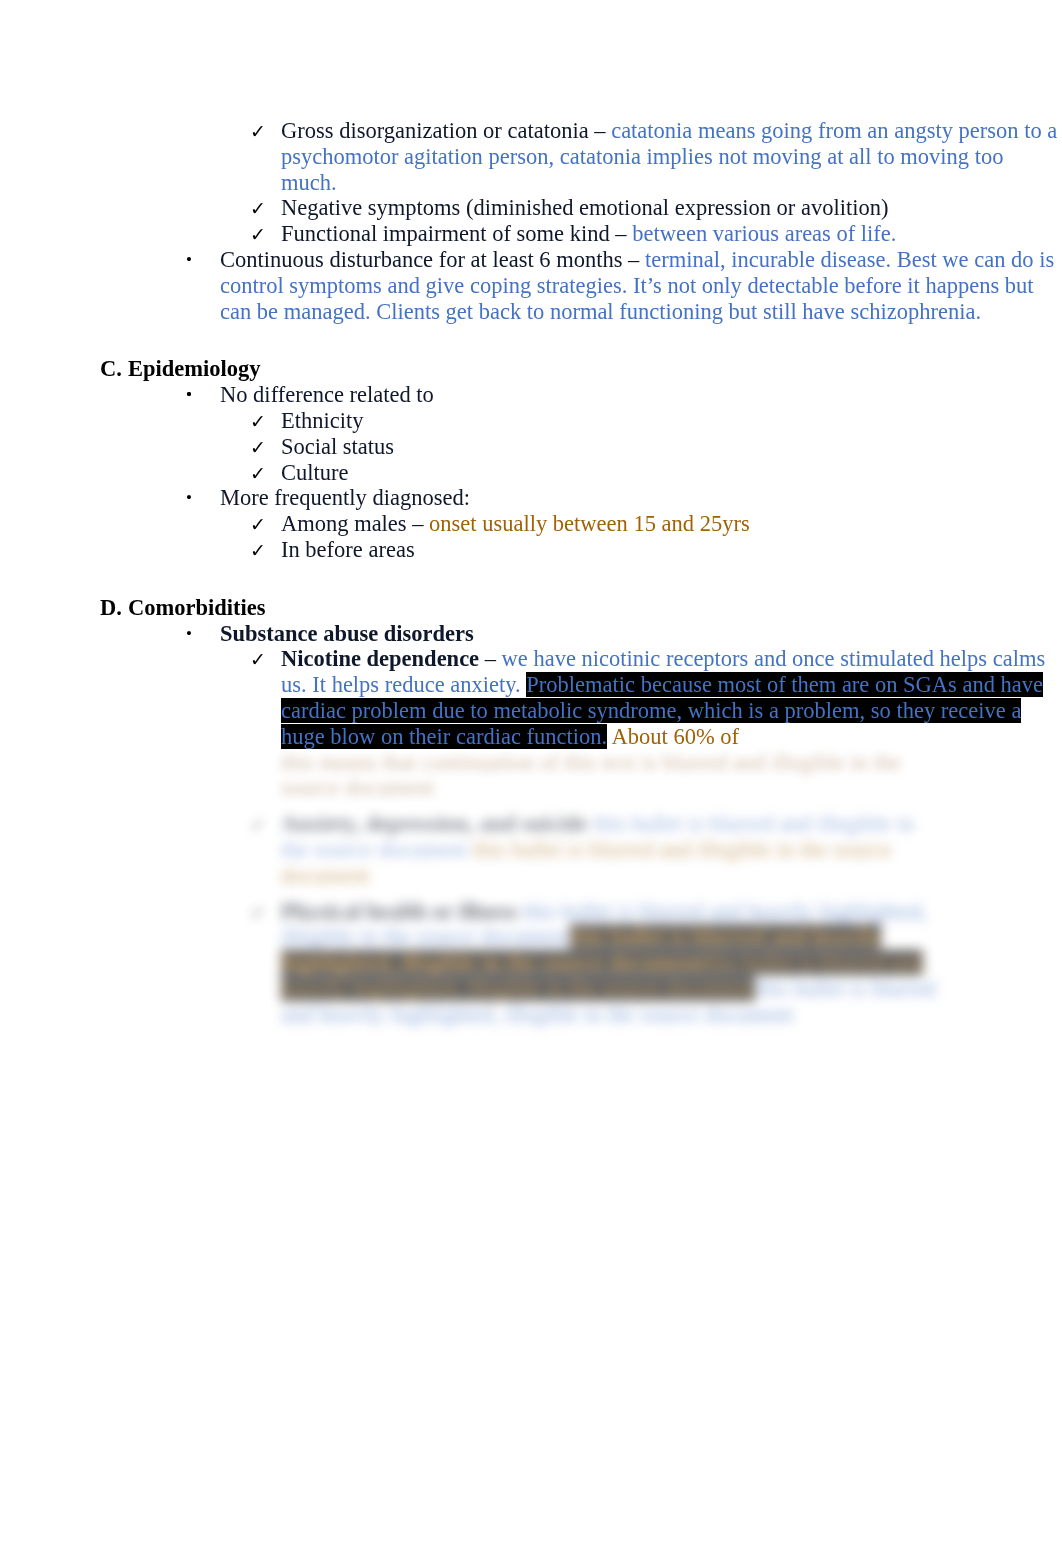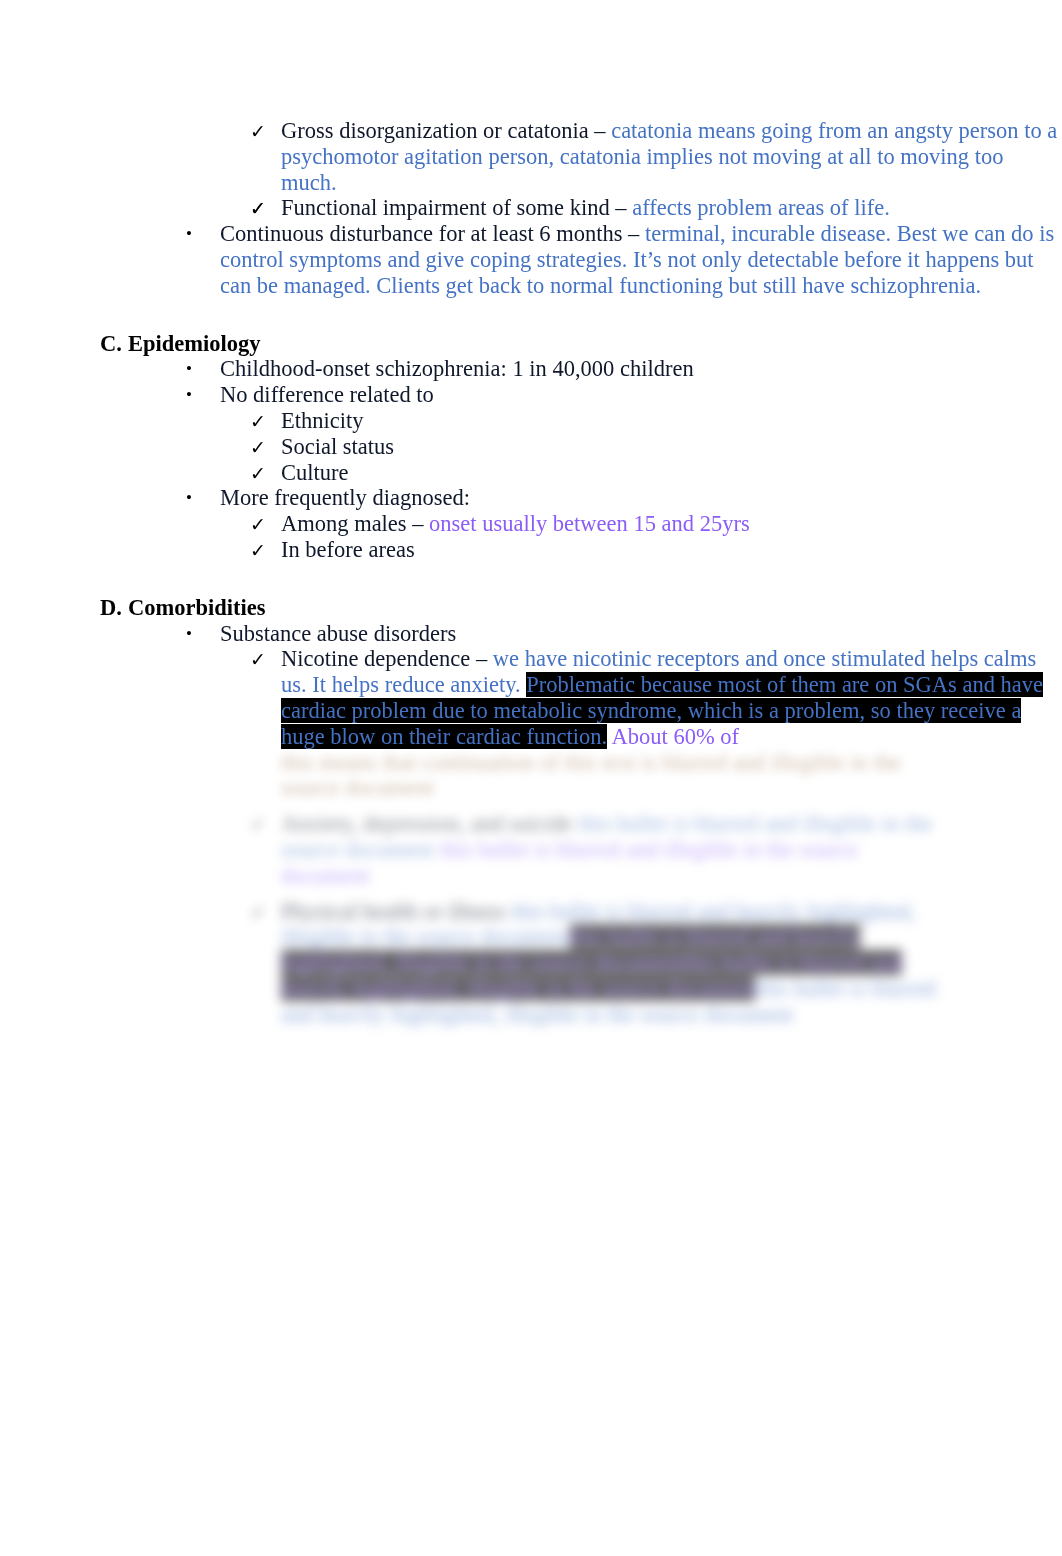--- a/index.html
+++ b/index.html
@@ -67,23 +67,23 @@
     position: relative;
   }
   .heading .hnum {
     position: absolute;
     left: -28px;
     top: 0;
   }
 
   
   .blue   { color: #4472c4; }
-  .brown  { color: #8b5cf6; }
+  .brown  { color: #a16207; }
   .black  { color: #0f172a; }
-  .bold   { font-weight: normal; }
+  .bold   { font-weight: bold; }
 
   
   .hl {
     background-color: #000000;
     box-decoration-break: clone;
     -webkit-box-decoration-break: clone;
   }
 
   
   .gap-sm { height: 10px; }
@@ -118,41 +118,41 @@
 
   <div class="topwrap">
 
     <div class="li lvl-c para">
       <span class="marker check">✓</span>
       <span class="black">Gross disorganization or catatonia – </span><span class="blue">catatonia means going from an angsty person to a psychomotor agitation person, catatonia implies not moving at all to moving too much.</span>
     </div>
 
     <div class="li lvl-c para">
       <span class="marker check">✓</span>
-    </div>
-
-    <div class="li lvl-c para">
-      <span class="marker check">✓</span>
-      <span class="black">Functional impairment of some kind – </span><span class="blue">affects problem areas of life.</span>
+      <span class="black">Negative symptoms (diminished emotional expression or avolition)</span>
+    </div>
+
+    <div class="li lvl-c para">
+      <span class="marker check">✓</span>
+      <span class="black">Functional impairment of some kind – </span><span class="blue">between various areas of life.</span>
     </div>
 
     <div class="li lvl-b para">
       <span class="marker bullet">•</span>
       <span class="black">Continuous disturbance for at least 6 months – </span><span class="blue">terminal, incurable disease. Best we can do is control symptoms and give coping strategies. It’s not only detectable before it happens but can be managed. Clients get back to normal functioning but still have schizophrenia.</span>
     </div>
 
     <div class="gap-lg"></div>
 
     <div class="lvl-a heading">
       <span class="hnum">C.</span><span>Epidemiology</span>
     </div>
 
     <div class="li lvl-b para">
       <span class="marker bullet">•</span>
-      <span class="black">Childhood-onset schizophrenia: 1 in 40,000 children</span>
     </div>
 
     <div class="li lvl-b para">
       <span class="marker bullet">•</span>
       <span class="black">No difference related to</span>
     </div>
 
     <div class="li lvl-c para">
       <span class="marker check">✓</span>
       <span class="black">Ethnicity</span>

